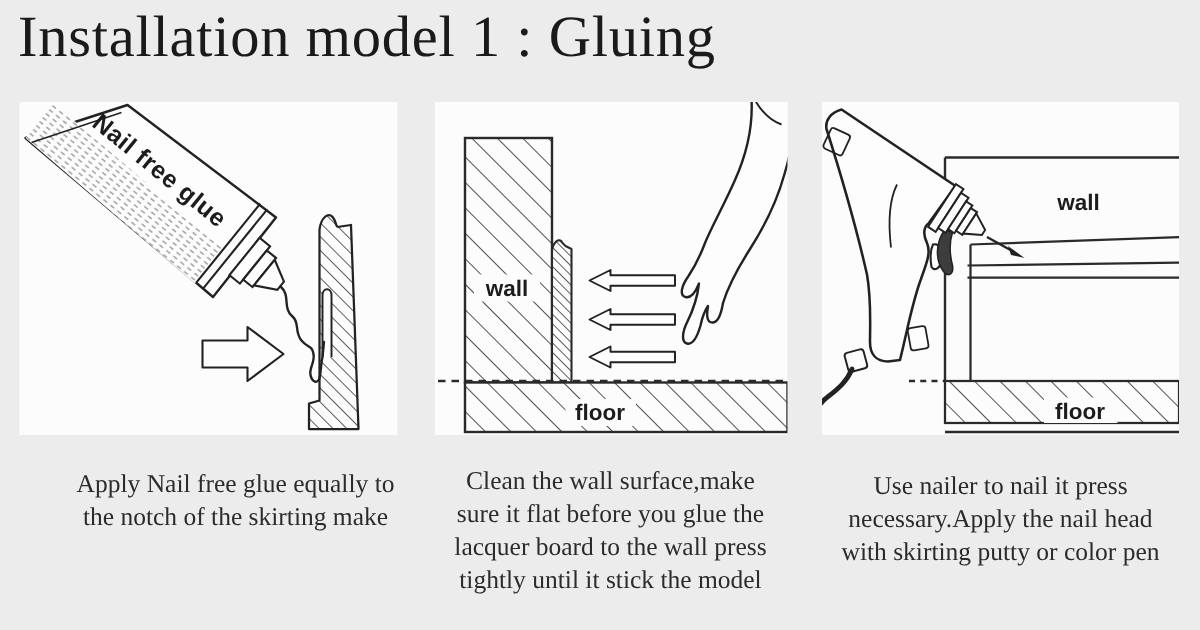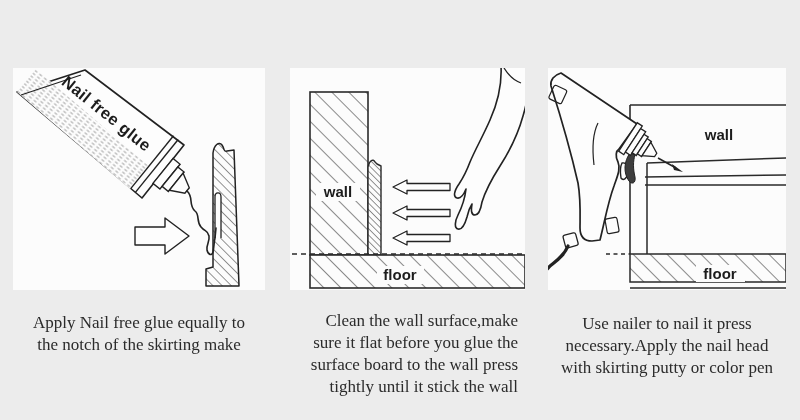--- a/index.html
+++ b/index.html
@@ -16,29 +16,30 @@
   }
   .panel { position:absolute; top:68px; background:#fcfcfc; }
   #panel1 { left:13px;  width:252px; height:222px; }
   #panel2 { left:290px; width:235px; height:222px; }
   #panel3 { left:548px; width:238px; height:222px; }
   .panel svg { display:block; }
   .caption {
     position:absolute; text-align:center; color:#2b2b2b;
     font-size:17px; line-height:22px;
   }
-  #cap1 { left:6px;   top:312px; width:266px; }
-  #cap2 { left:264px; top:310px; width:254px;text-align:right; }
+  #cap1 { left:24px;   top:312px; width:266px; }
+  #cap2 { left:280px; top:310px; width:254px; }
   #cap3 { left:536px; top:313px; width:262px; }
 </style>
 </head>
 <body>
 
 <div id="stage">
 
+  <h1 id="title">Installation model 1 : Gluing</h1>
 
   <div class="panel" id="panel1">
     <svg width="252" height="222" viewBox="0 0 252 222">
       <defs>
         <pattern id="p1-hatch" patternUnits="userSpaceOnUse" width="6.5" height="6.5" patternTransform="rotate(-45)">
           <rect width="6.5" height="6.5" fill="#fcfcfc"></rect>
           <line x1="0" y1="0" x2="0" y2="6.5" stroke="#3c3c3c" stroke-width="1.1"></line>
         </pattern>
         <pattern id="p1-speck" patternUnits="userSpaceOnUse" width="6" height="3.4" patternTransform="rotate(39)">
           <rect width="6" height="3.4" fill="#fcfcfc"></rect>
@@ -154,22 +155,22 @@
     </svg>
   </div>
 
   <div class="caption" id="cap1">
     <div>Apply Nail free glue equally to</div>
     <div>the notch of the skirting make</div>
   </div>
   <div class="caption" id="cap2">
     <div>Clean the wall surface,make</div>
     <div>sure it flat before you glue the</div>
-    <div>surface board to the wall press</div>
-    <div>tightly until it stick the wall</div>
+    <div>lacquer board to the wall press</div>
+    <div>tightly until it stick the model</div>
   </div>
   <div class="caption" id="cap3">
     <div>Use nailer to nail it press</div>
     <div>necessary.Apply the nail head</div>
     <div>with skirting putty or color pen</div>
   </div>
 
 </div>
 
 </body></html>

